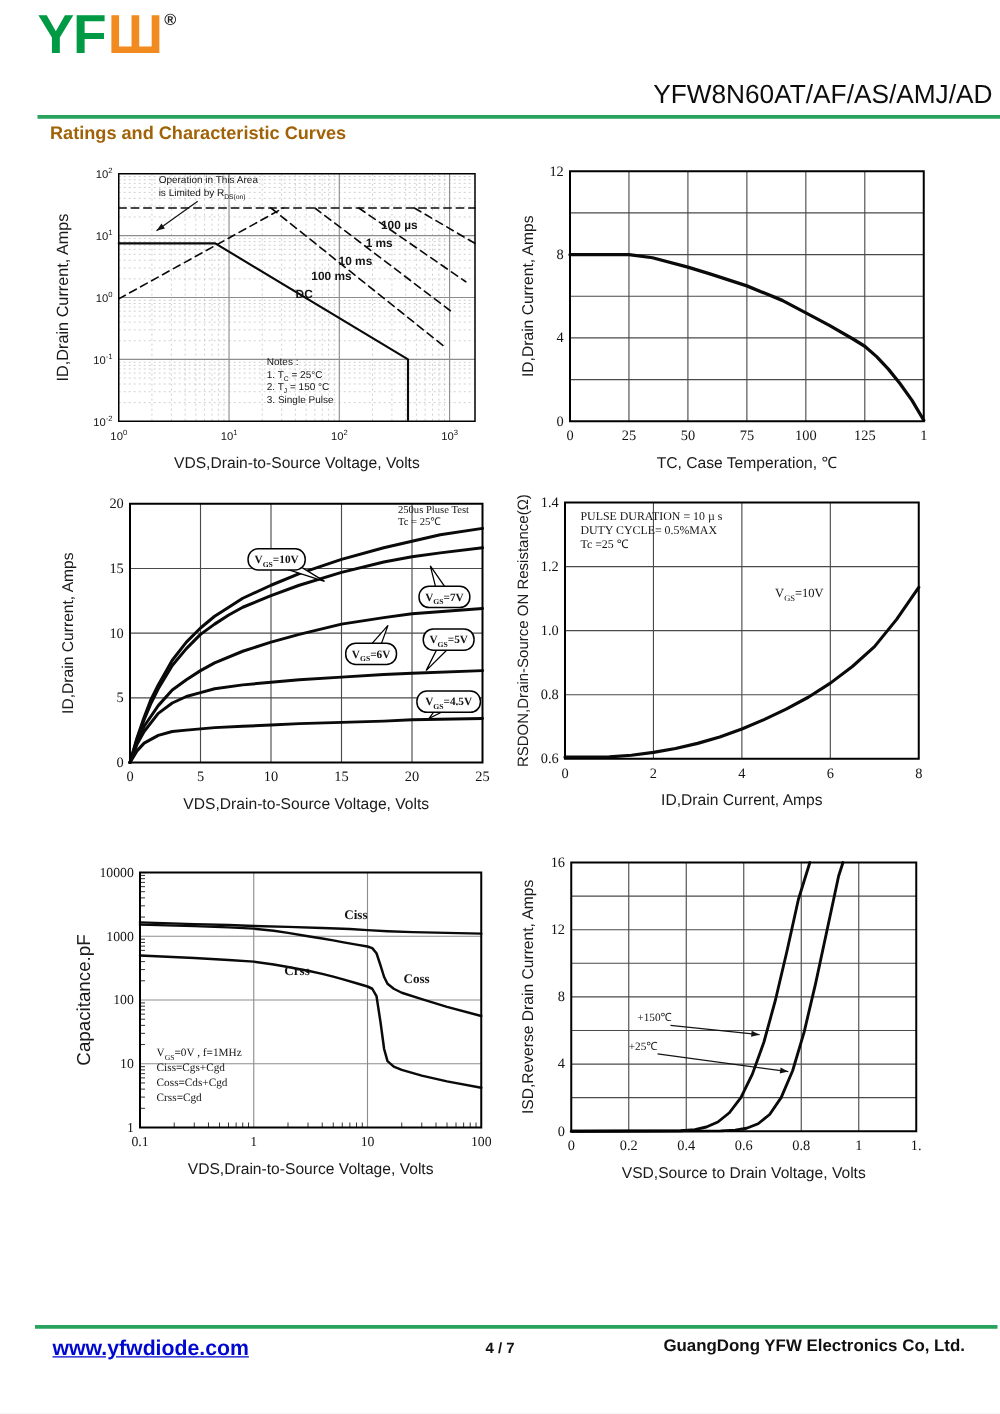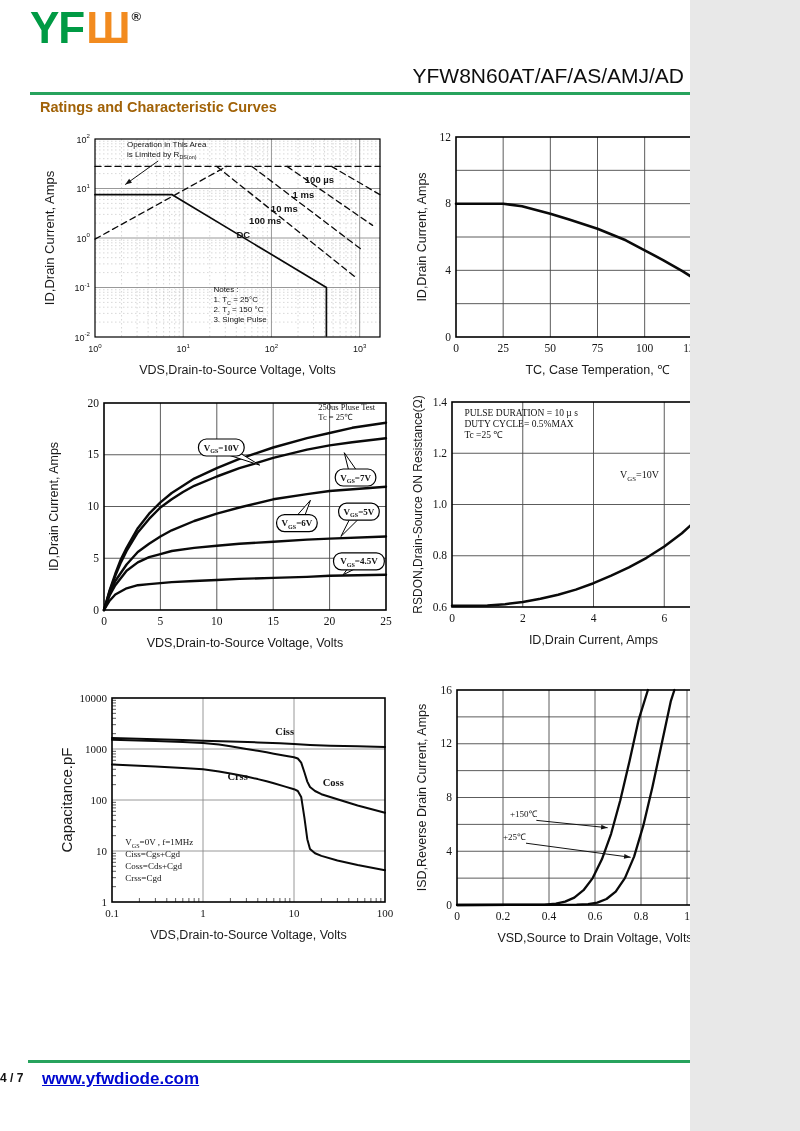--- a/index.html
+++ b/index.html
@@ -1,36 +1,36 @@
 <!DOCTYPE html>
 <html><head>
 <meta charset="utf-8">
 <style>
   html,body{margin:0;padding:0;background:#e8e8e8;}
-  .page{position:relative;width:690px;height:1131px;background:#ffffff;overflow:hidden;
+  .page{position:relative;width:800px;height:1131px;background:#ffffff;overflow:hidden;
         font-family:"Liberation Sans",sans-serif;color:#111;}
   
   .logo{position:absolute;left:30px;top:6px;}
   .logo-en{font-weight:bold;font-size:44px;line-height:1.0;letter-spacing:-1px;}
   .logo-yf{color:#009a44;}
   .logo-w{color:#f28b1f;margin-left:2px;}
   .logo-reg{font-size:13px;color:#222;position:relative;top:-22px;left:2px;font-weight:bold;}
   .logo-cn{font-weight:bold;font-size:29px;color:#009a44;letter-spacing:2px;margin-top:-2px;
            font-family:"Liberation Sans","DejaVu Sans",sans-serif;}
   .part-no{position:absolute;top:64px;right:6px;font-size:21px;font-weight:normal;color:#0d0d0d;
            letter-spacing:0px;}
   .h-rule{position:absolute;top:92px;left:30px;width:770px;height:3px;background:#27a35d;}
   .section-title{position:absolute;top:99px;left:40px;font-size:14.5px;font-weight:bold;color:#a16207;}
   
   .chart-svg{position:absolute;background:#fff;}
   
   .f-rule{position:absolute;top:1060px;left:28px;width:770px;height:3px;background:#27a35d;}
   .website{position:absolute;top:1069px;left:42px;font-size:17px;font-weight:bold;color:#0008d0;
            text-decoration:underline;}
-  .page-num{position:absolute;top:1071px;left:0;right:0;text-align:left;font-size:12px;font-weight:bold;}
+  .page-num{position:absolute;top:1071px;left:0;right:0;text-align:center;font-size:12px;font-weight:bold;}
   .company{position:absolute;top:1069px;right:28px;font-size:13.5px;font-weight:bold;}
 </style>
 </head>
 <body>
 
 <div class="page">
 
   <div class="logo">
     <div class="logo-en"><span class="logo-yf">YF</span><span class="logo-w">Ш</span><span class="logo-reg">®</span></div>
   </div>
@@ -364,14 +364,15 @@
         <line x1="124.35" y1="142.34375" x2="195.65" y2="149.734375" stroke="#141414" stroke-width="1"></line>
         <path d="M195.65,149.734375 L188.8619580938624,151.443903321064 L189.3569107998678,146.66891772266285 Z" fill="#141414"></path>
         <line x1="114" y1="165.1875" x2="218.65" y2="179.296875" stroke="#141414" stroke-width="1"></line>
         <path d="M218.65,179.296875 L211.81263766609675,180.79703376323843 L212.45406802833804,176.03950996019603 Z" fill="#141414"></path>
       </g>
     </svg>
 
   <div class="f-rule"></div>
   <a class="website">www.yfwdiode.com</a>
   <div class="page-num">4 / 7</div>
+  <div class="company">GuangDong YFW Electronics Co, Ltd.</div>
 
 </div>
 
 </body></html>

